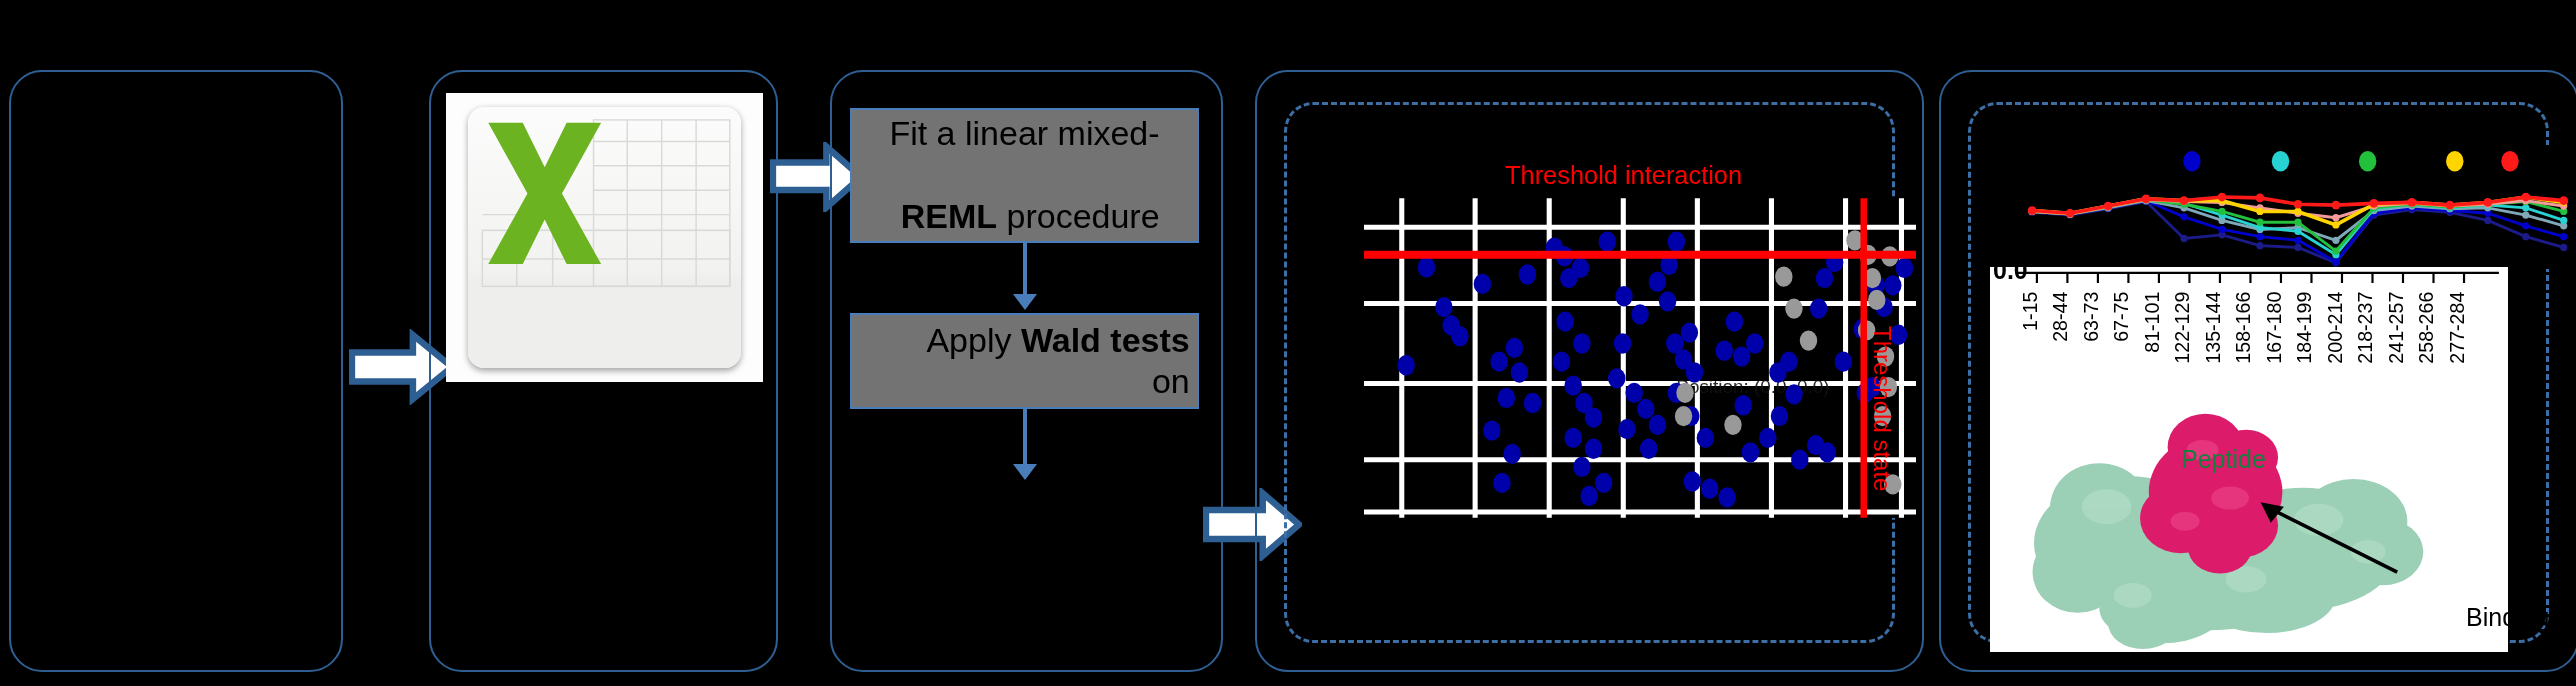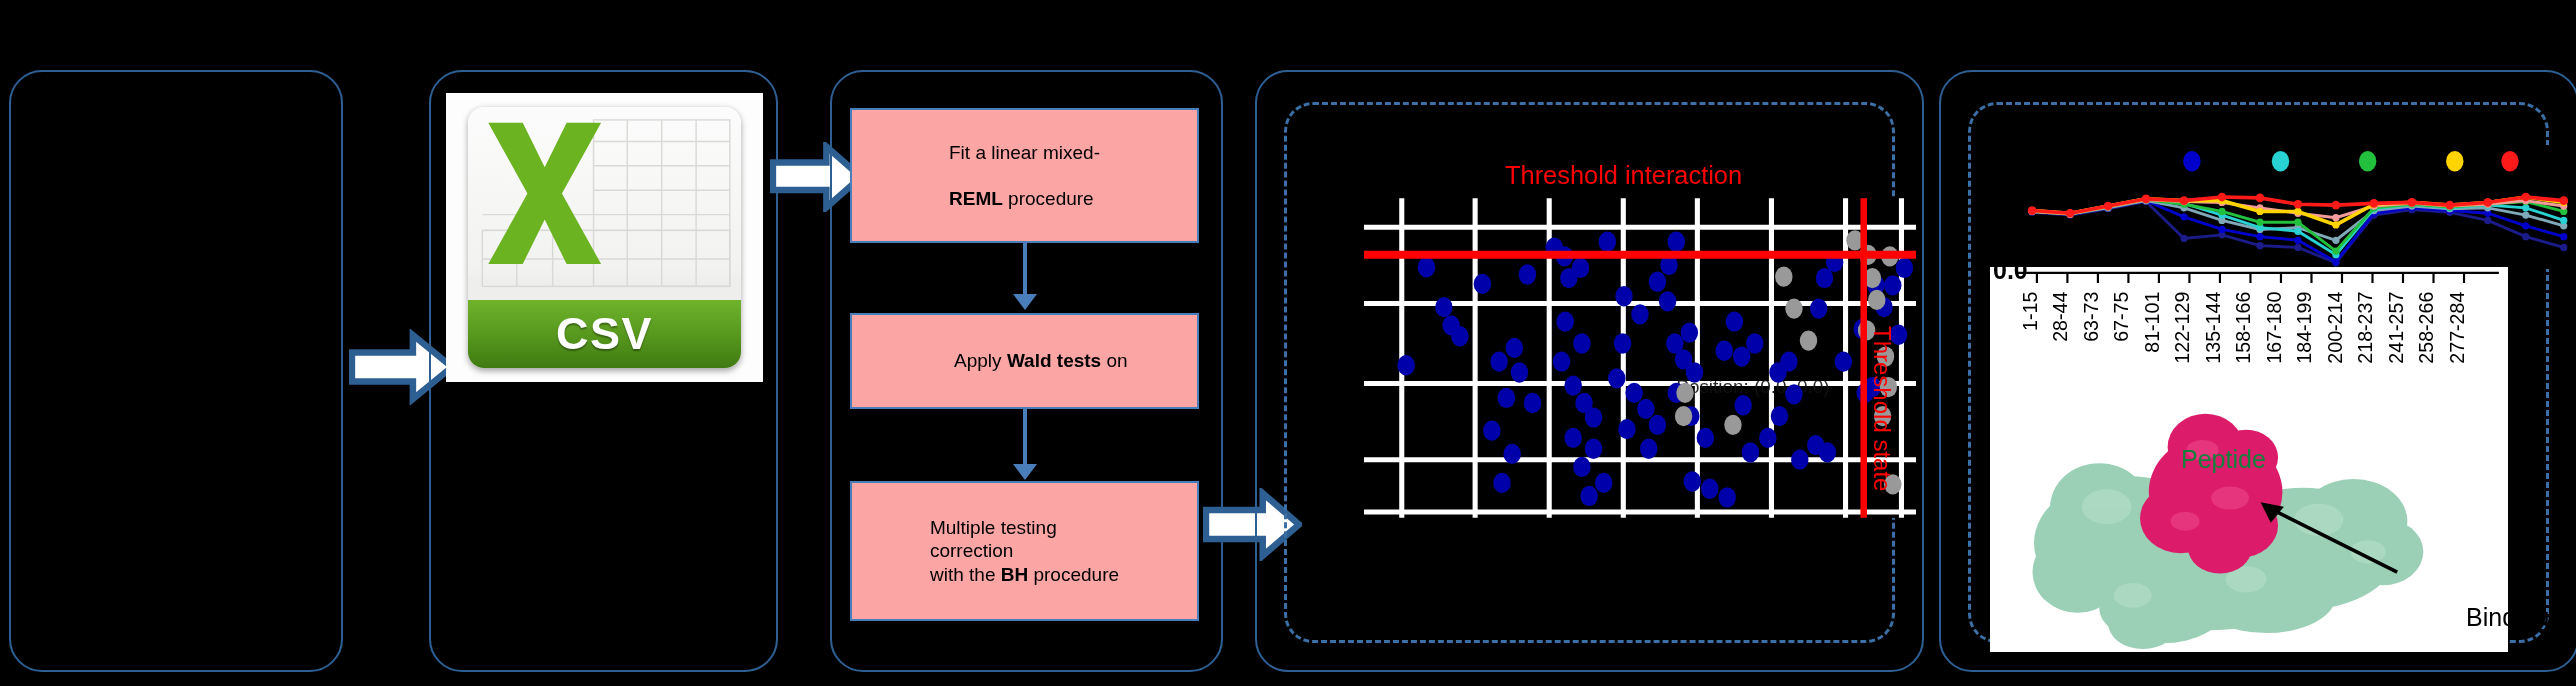--- a/index.html
+++ b/index.html
@@ -9,23 +9,23 @@
 
   
   .panel{position:absolute;border:2.9px solid #2E5F93;border-radius:33px;box-sizing:border-box;}
   .panel-dash{position:absolute;border:3.6px dashed #3C6FA6;border-radius:29px;box-sizing:border-box;}
 
   
   .blockarrow{position:absolute;}
   .blockarrow svg{display:block;}
 
   
-  .procbox{position:absolute;background:#fca5a5;border:2.2px solid #4A7EBB;
+  .procbox{position:absolute;background:#737373;border:2.2px solid #4A7EBB;
            box-sizing:border-box;display:flex;align-items:center;justify-content:center;
-           text-align:left;color:#000;font-size:19px;line-height:1.22;padding:4.4px 7.3px;}
+           text-align:right;color:#000;font-size:34px;line-height:1.22;padding:4.4px 7.3px;}
   .procbox b{font-weight:bold;}
   .vconn{position:absolute;background:#4A7EBB;width:3.6px;}
   .vconn-head{position:absolute;width:0;height:0;border-left:12.4px solid transparent;
               border-right:12.4px solid transparent;border-top:16px solid #4A7EBB;}
 
   
   .csv-icon{position:absolute;background:#FDFDFD;display:block;}
   .csv-inner{position:absolute;left:7%;top:5%;width:86%;height:90%;
              border-radius:16px;overflow:hidden;
              background:linear-gradient(180deg,#fcfcfc 0%,#f2f2f0 62%,#eeeeec 67%);
@@ -84,23 +84,20 @@
           <line x1="270" y1="18" x2="270" y2="250"></line>
           <line x1="318" y1="18" x2="318" y2="250"></line>
           <line x1="68" y1="172" x2="68" y2="250"></line>
           <line x1="118" y1="172" x2="118" y2="250"></line>
         </g>
       </svg>
 
       <svg class="csv-x" viewBox="0 0 160 190" preserveAspectRatio="none">
         <path d="M8 6 L52 6 L80 62 L108 6 L152 6 L102 95 L152 184 L108 184 L80 128 L52 184 L8 184 L58 95 Z" fill="#6BB320"></path>
       </svg>
-      <div class="csv-band">
-        <span>CSV</span>
-      </div>
     </div>
   </div>
 
   <div class="blockarrow" style="left:770px;top:142px;width:94px;height:70px;">
     <svg viewBox="0 0 130 96" width="94" height="70">
       <path d="M4 28 H78 V6 L126 48 L78 90 V66 H4 Z" fill="#FFFFFF" stroke="#2E5F93" stroke-width="9" stroke-linejoin="miter"></path>
     </svg>
   </div>
 
   <div class="panel" style="left:830px;top:70px;width:393px;height:602px;"></div>
@@ -118,27 +115,20 @@
 
   <div class="procbox" style="left:850px;top:313px;width:349px;height:96px;padding-left:40px;">
     <div>
       <span>Apply </span><b>Wald tests</b><span> on</span><br>
     </div>
   </div>
 
   <div class="vconn" style="left:1023px;top:408px;height:58px;"></div>
   <div class="vconn-head" style="left:1013px;top:464px;"></div>
 
-  <div class="procbox" style="left:850px;top:481px;width:349px;height:140px;">
-    <div>
-      <span>Multiple testing</span><br>
-      <span>correction</span><br>
-      <span>with the </span><b>BH</b><span> procedure</span>
-    </div>
-  </div>
 
   <div class="blockarrow" style="left:1203px;top:488px;width:99px;height:73px;">
     <svg viewBox="0 0 136 100" width="99" height="73">
       <path d="M4 30 H82 V7 L132 50 L82 93 V70 H4 Z" fill="#FFFFFF" stroke="#2E5F93" stroke-width="9" stroke-linejoin="miter"></path>
     </svg>
   </div>
 
   <div class="panel" style="left:1255px;top:70px;width:669px;height:602px;"></div>
   <div class="panel-dash" style="left:1284px;top:102px;width:611px;height:541px;"></div>
 

